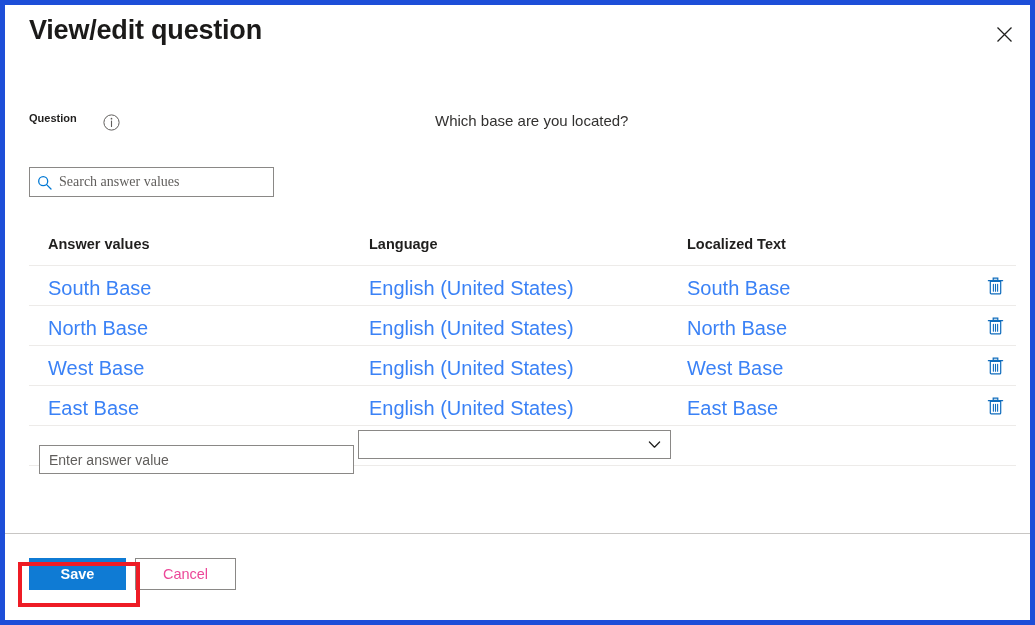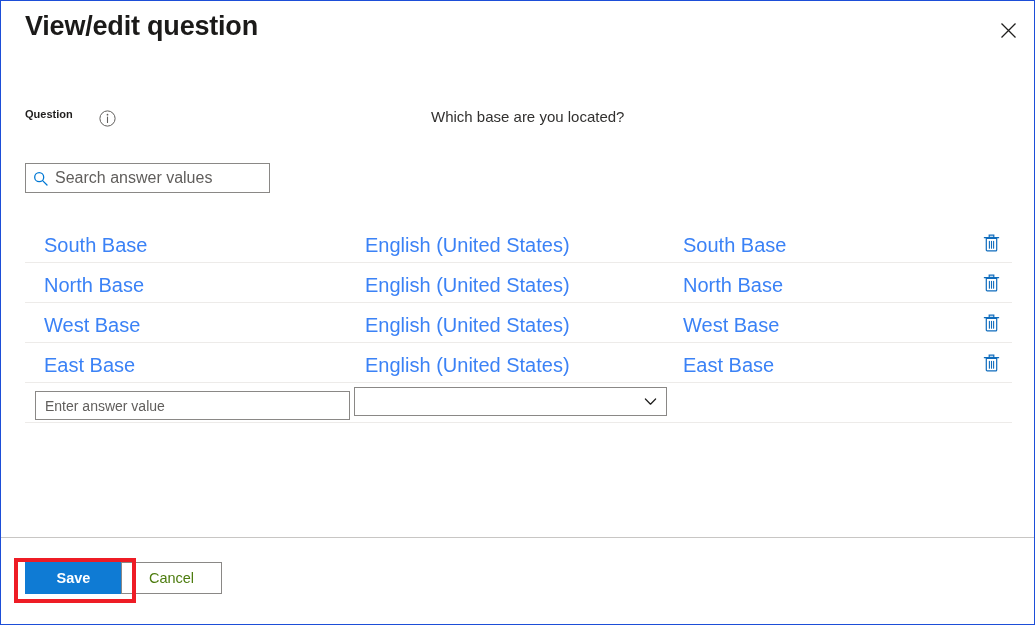--- a/index.html
+++ b/index.html
@@ -12,21 +12,21 @@
     font-family: "Liberation Sans", "DejaVu Sans", sans-serif;
     color: #323130;
     -webkit-font-smoothing: antialiased;
   }
 
   .dialog {
     position: relative;
     width: 1035px;
     height: 625px;
     background: #ffffff;
-    border: 1px solid #1d4ed8;
+    border: 5px solid #1d4ed8;
     overflow: hidden;
   }
 
   
   .dialog-header {
     position: absolute;
     left: 0;
     top: 0;
     width: 100%;
     height: 62px;
@@ -110,22 +110,22 @@
     height: 15px;
     flex: 0 0 15px;
     color: #0078d4;
     margin-right: 7px;
   }
   .search-icon svg { display: block; }
   .search-input {
     flex: 1 1 auto;
     border: none;
     outline: none;
-    font-family: Liberation Sans, sans-serif;
-    font-size: 16px;
+    font-family: Liberation Serif, serif;
+    font-size: 14px;
     color: #0f766e;
     background: transparent;
     padding: 0;
     height: 100%;
   }
   .search-input::placeholder { color: #605e5c; opacity: 1; }
 
   
   .table-area {
     position: absolute;
@@ -180,21 +180,21 @@
   .delete-button svg { display: block; }
 
   
   .entry-row {
     position: relative;
     height: 40px;
     border-bottom: 1px solid #edebe9;
   }
   .entry-input {
     position: absolute;
-    top: 8px;
+    top: 19px;
     height: 29px;
     border: 1px solid #8a8886;
     background: #ffffff;
     font-family: inherit;
     font-size: 14px;
     color: #323130;
     padding: 8px 9px;
     outline: none;
   }
   .entry-input::placeholder { color: #605e5c; opacity: 1; }
@@ -252,26 +252,26 @@
   .btn-save {
     left: 24px;
     top: 24px;
     min-width: 97px;
     background: #0f7bd4;
     border: 1px solid #0f7bd4;
     color: #ffffff;
     font-weight: 600;
   }
   .btn-cancel {
-    left: 120px;
+    left: 130px;
     top: 24px;
     min-width: 101px;
     background: #ffffff;
     border: 1px solid #8a8886;
-    color: #4d7c0f;
+    color: #ec4899;
     font-weight: 400;
   }
 
   
   .annotation-box {
     position: absolute;
     left: 13px;
     top: 557px;
     width: 122px;
     height: 45px;
@@ -313,20 +313,25 @@
       <svg width="15" height="15" viewBox="0 0 15 15" fill="none" xmlns="http://www.w3.org/2000/svg">
         <circle cx="6.2" cy="6.2" r="4.5" stroke="currentColor" stroke-width="1.3"></circle>
         <path d="M9.6 9.6 L14 14" stroke="currentColor" stroke-width="1.3" stroke-linecap="round"></path>
       </svg>
     </span>
     <input class="search-input" type="text" value="" placeholder="Search answer values" style="">
   </div>
 
   <div class="table-area">
 
+    <div class="table-header">
+      <div class="th col-a">Answer values</div>
+      <div class="th col-b">Language</div>
+      <div class="th col-c">Localized Text</div>
+    </div>
 
     <div class="table-row">
       <div class="td col-a">South Base</div>
       <div class="td col-b">English (United States)</div>
       <div class="td col-c">South Base</div>
       <button class="delete-button" aria-label="Delete">
         <span>
           <svg width="17" height="18" viewBox="0 0 17 18" fill="none" xmlns="http://www.w3.org/2000/svg">
             <path d="M6.2 1.2 H10.8 V3.3 H6.2 Z" stroke="currentColor" stroke-width="1.2"></path>
             <path d="M1.4 3.7 H15.6" stroke="currentColor" stroke-width="1.3" stroke-linecap="round"></path>

